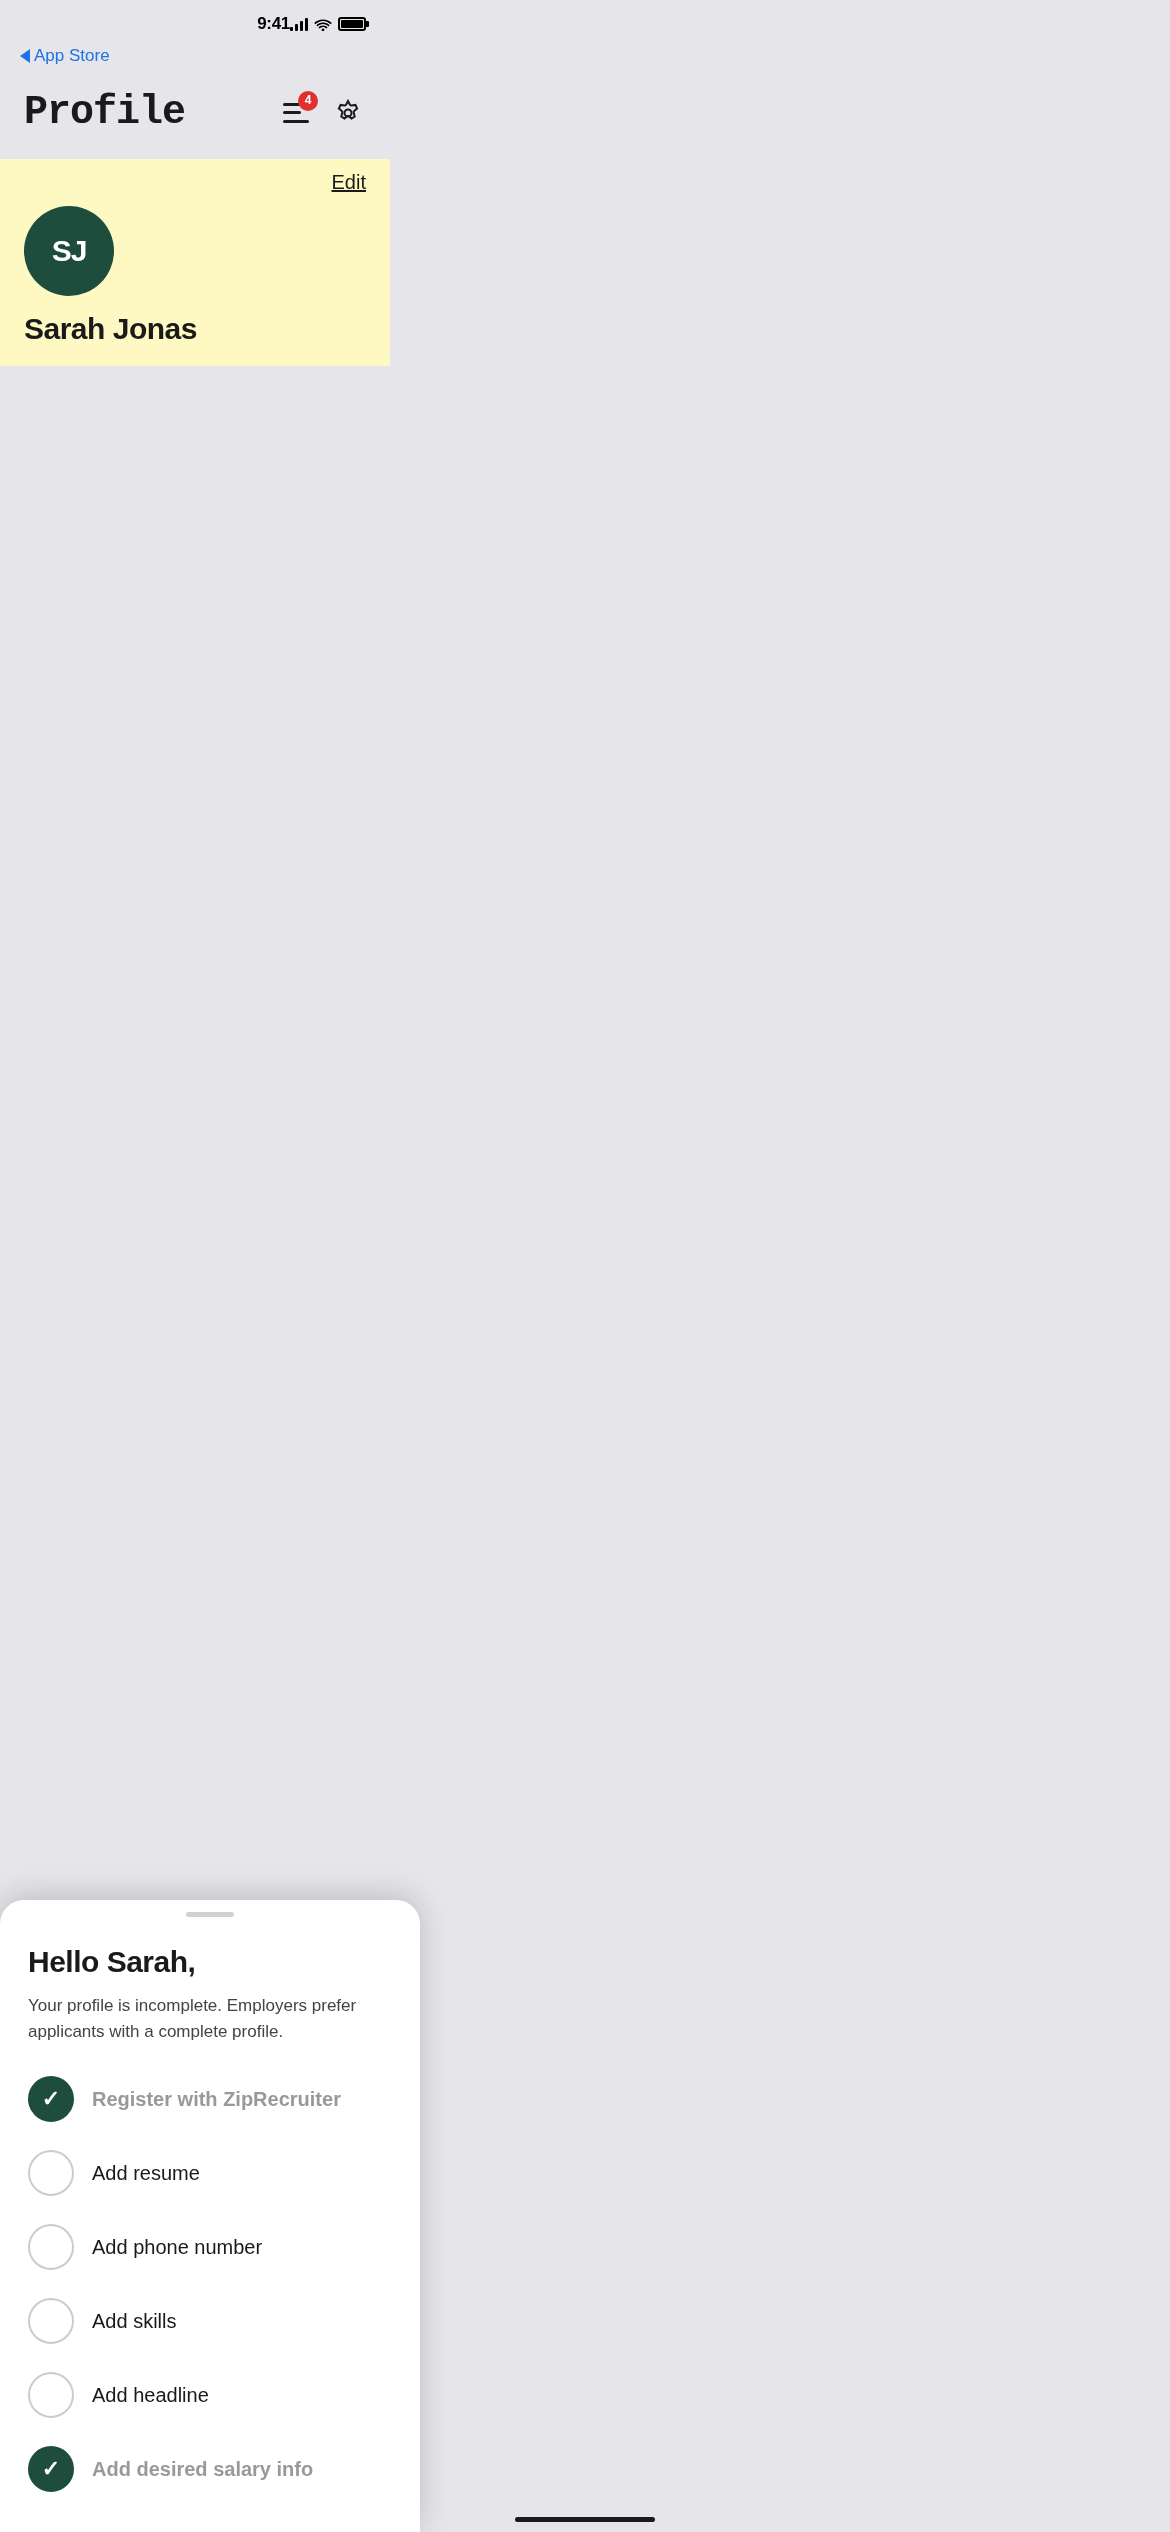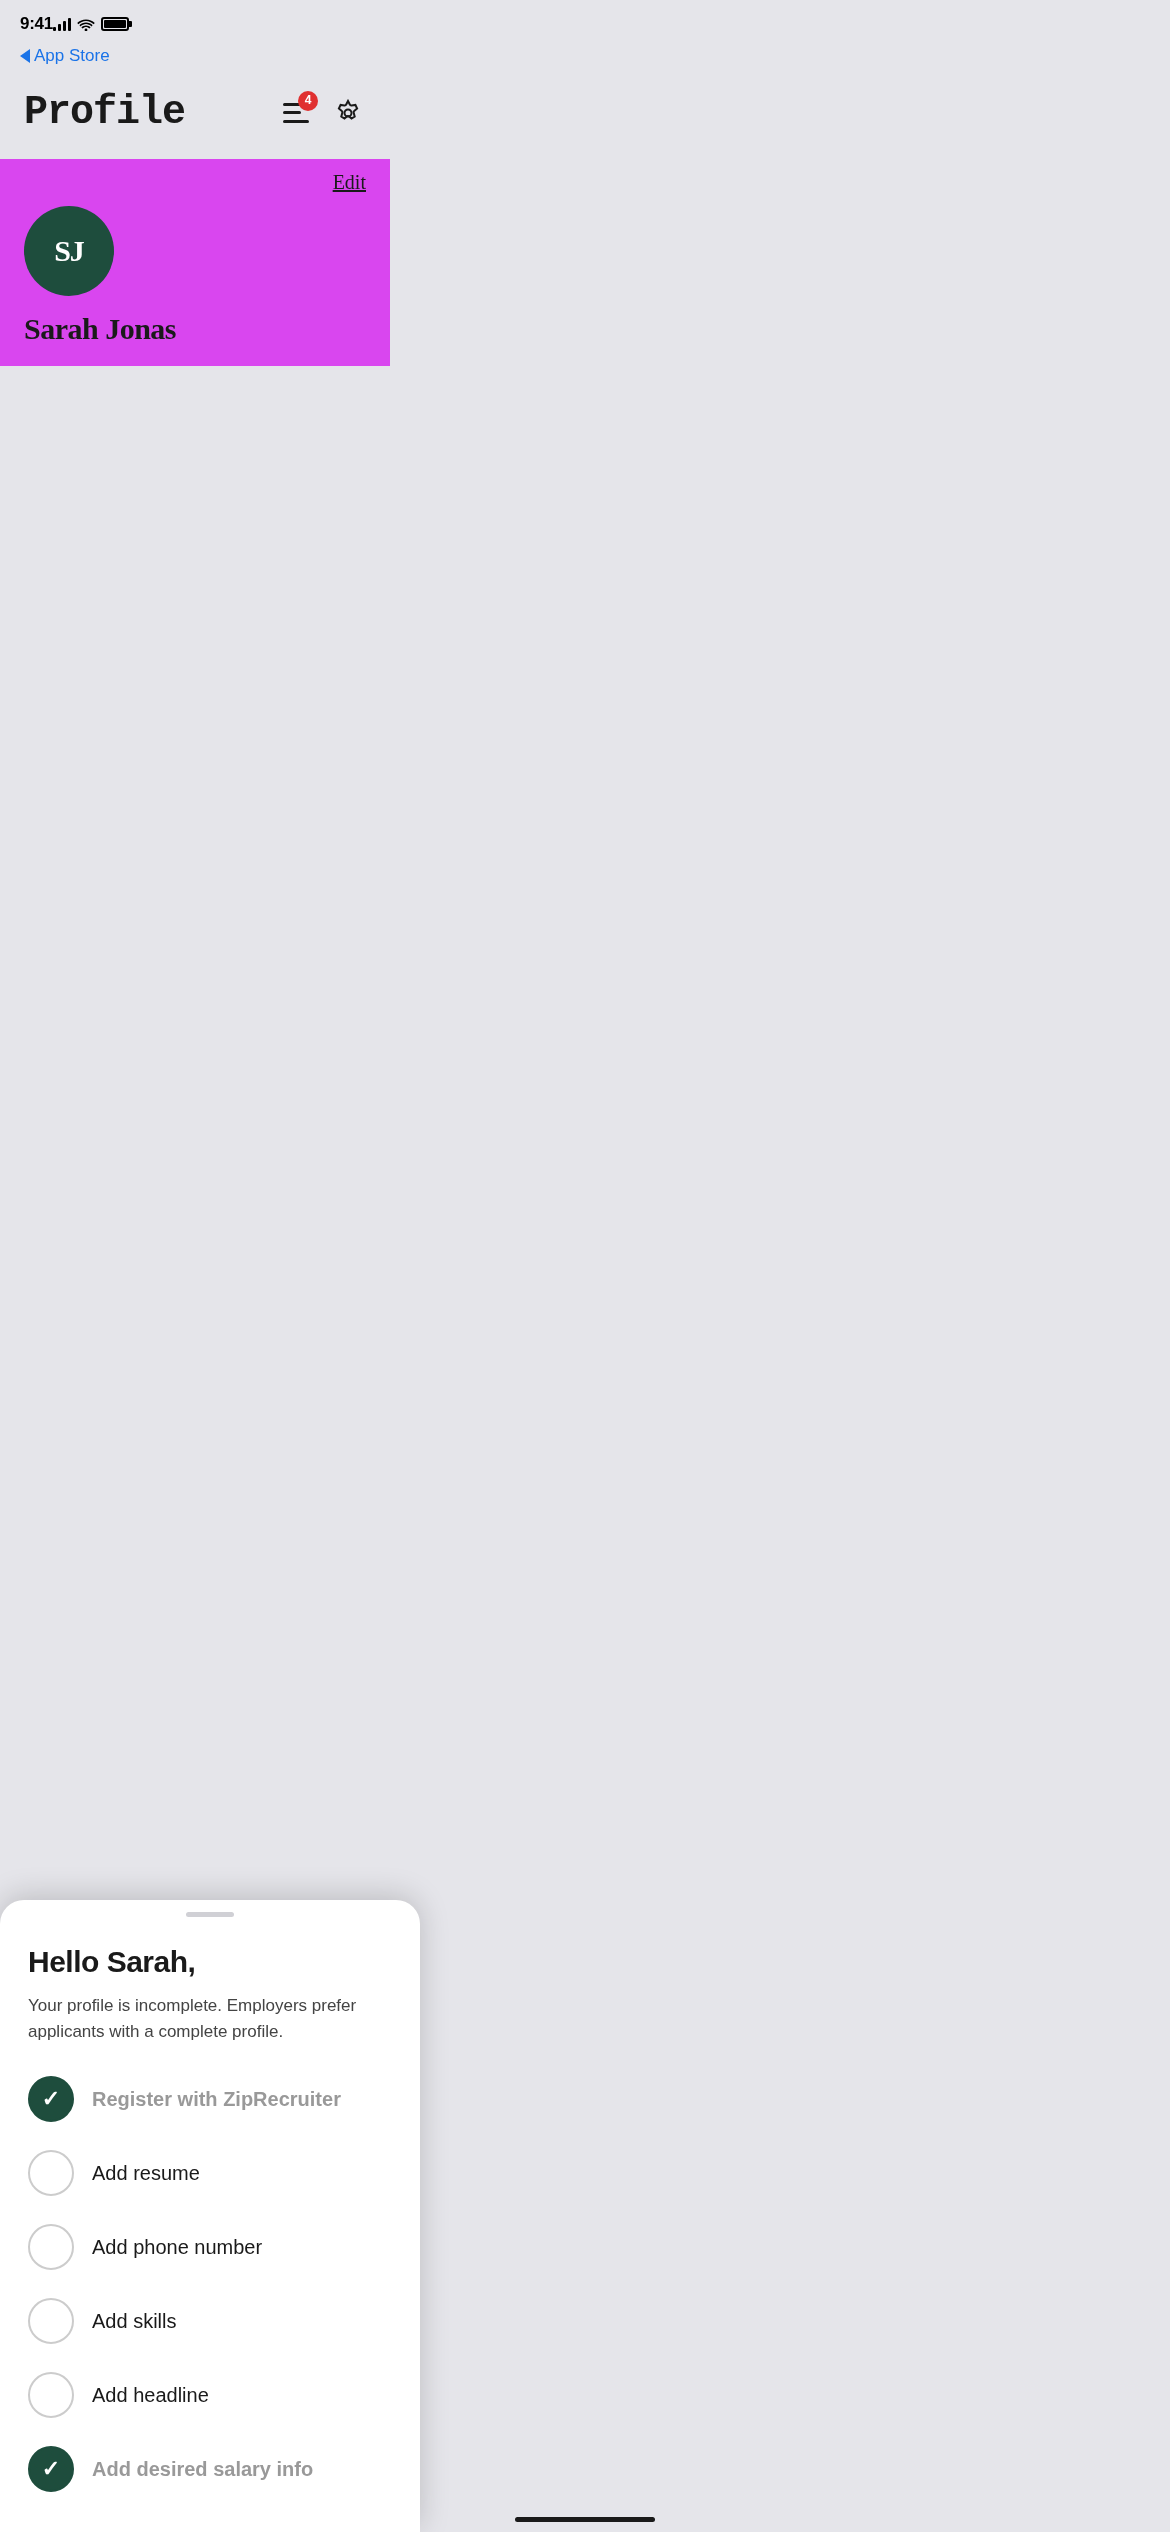--- a/index.html
+++ b/index.html
@@ -10,23 +10,23 @@
       min-height: 844px;
       background: #e5e5ea;
       font-family: -apple-system, 'SF Pro Display', 'Helvetica Neue', Arial, sans-serif;
       overflow-x: hidden;
       position: relative;
     }
 
     
     .status-bar {
       display: flex;
-      justify-content: flex-start;
-      align-items: center;
-      padding: 14px 24px 8px 20px;
+      justify-content: flex-end;
+      align-items: center;
+      padding: 14px 24px 8px 32px;
       background: #e5e5ea;
     }
 
     .status-time {
       font-size: 17px;
       font-weight: 600;
       color: #000;
       letter-spacing: -0.3px;
     }
 
@@ -190,24 +190,23 @@
       height: 36px;
       display: flex;
       align-items: center;
       justify-content: center;
       cursor: pointer;
     }
 
     
     .profile-section {
       padding: 12px 24px 20px 24px;
-      background: #d946ef;
+      background: #fef9c3;
       display: flex;
       flex-direction: column;
-      font-family: Liberation Serif, serif;
     }
 
     .edit-row {
       display: flex;
       justify-content: flex-end;
       margin-bottom: 12px;
     }
 
     .edit-button {
       font-size: 20px;

